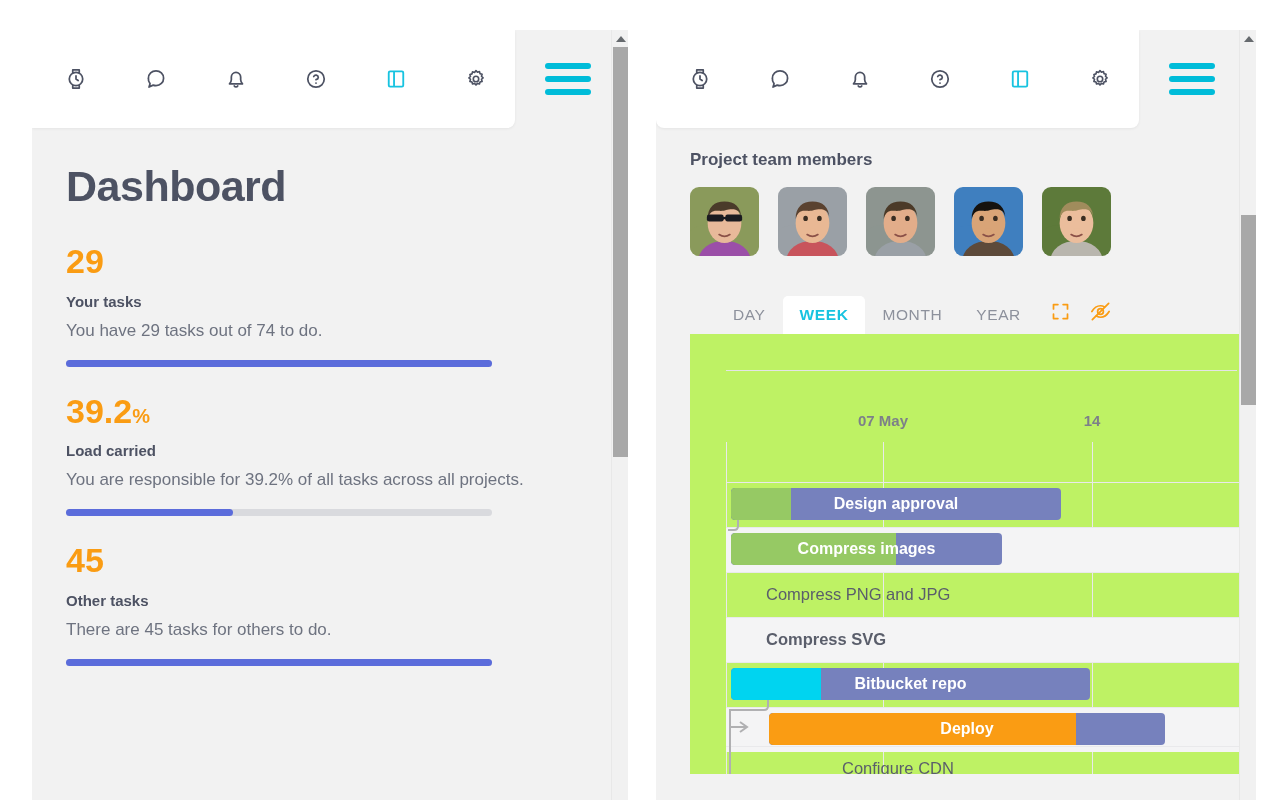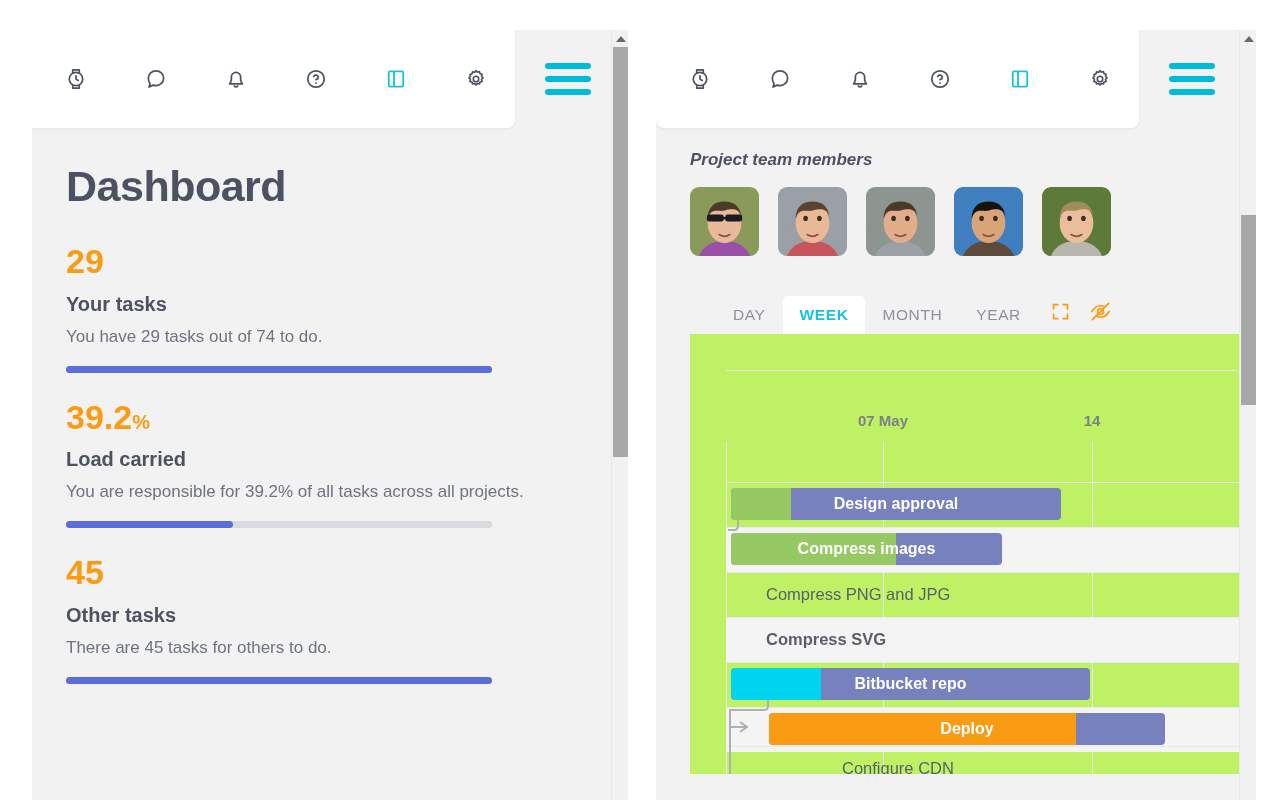--- a/index.html
+++ b/index.html
@@ -116,21 +116,21 @@
   .metric { margin-bottom: 26px; }
   .metric-value {
     font-size: 34px;
     font-weight: 700;
     color: #fa9c13;
     line-height: 1.1;
     margin-bottom: 12px;
   }
   .metric-value .unit { font-size: 20px; font-weight: 700; }
   .metric-label {
-    font-size: 20px;
+    font-size: 15px;
     font-weight: 700;
     color: #4d5263;
     margin-bottom: 9px;
   }
   .metric-desc {
     font-size: 17px;
     color: #6e7380;
     line-height: 1.42;
     margin-bottom: 17px;
     font-weight: 400;
@@ -152,21 +152,20 @@
   #right-panel .content {
     position: absolute;
     top: 98px; left: 0;
     width: 583px;
   }
   .team-heading {
     font-size: 17px;
     font-weight: 700;
     color: #4d5263;
     margin: 22px 0 0 34px;
-    font-style: italic;
   }
   .avatars {
     display: flex;
     gap: 19px;
     margin: 17px 0 0 34px;
   }
   .avatar {
     width: 69px; height: 69px;
     border-radius: 9px;
     overflow: hidden;

